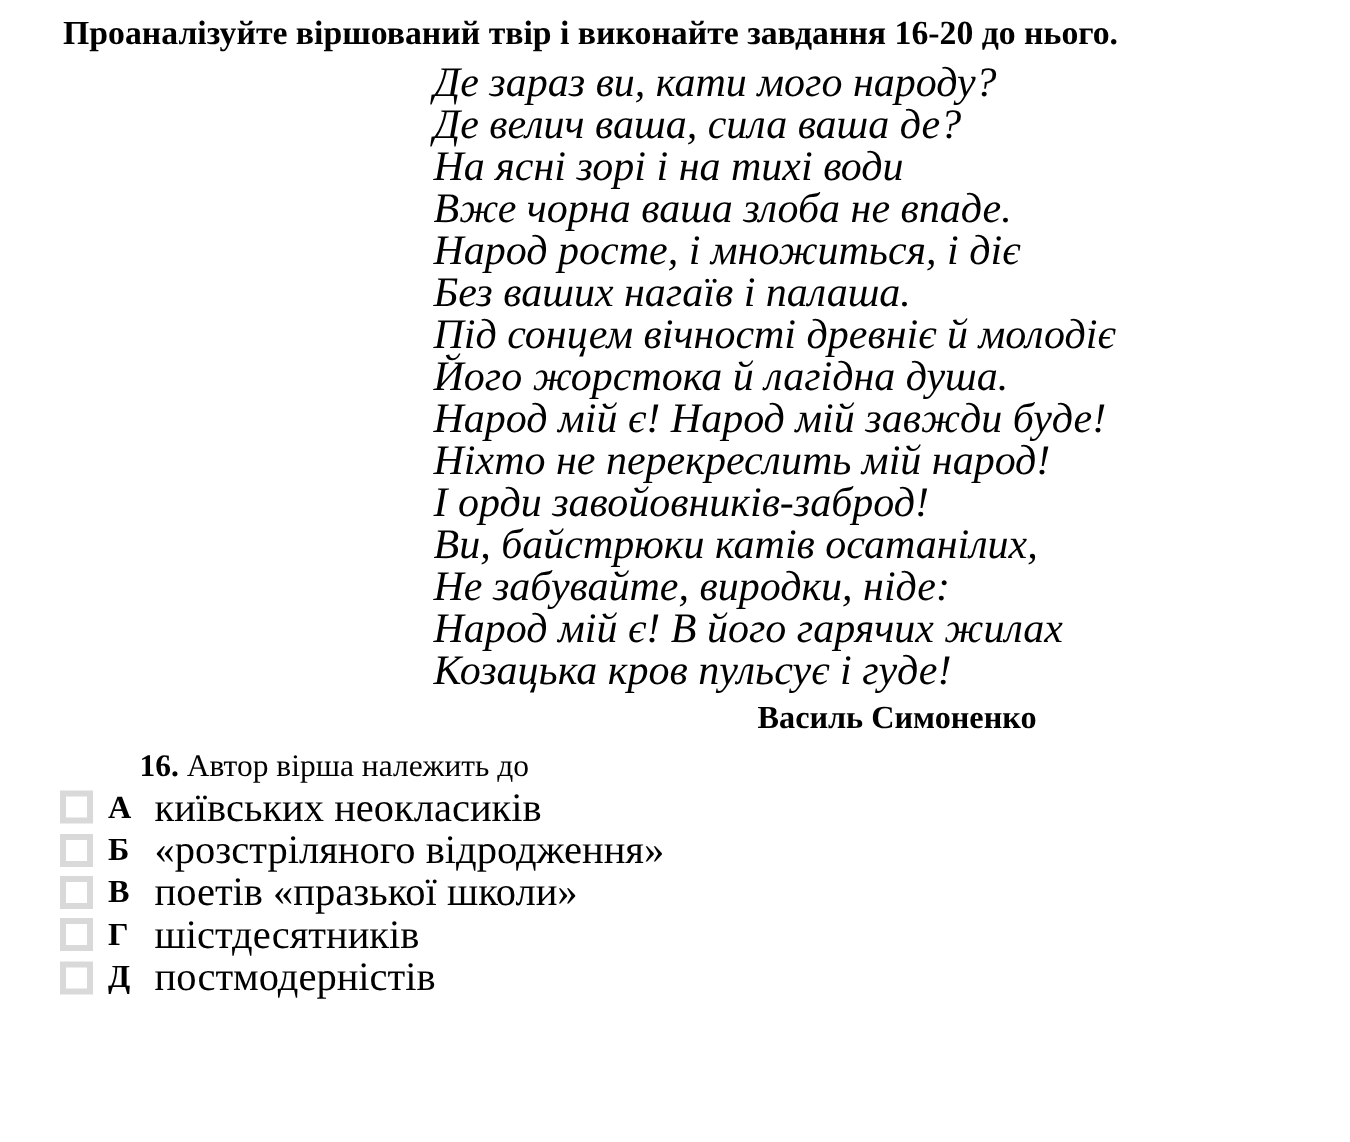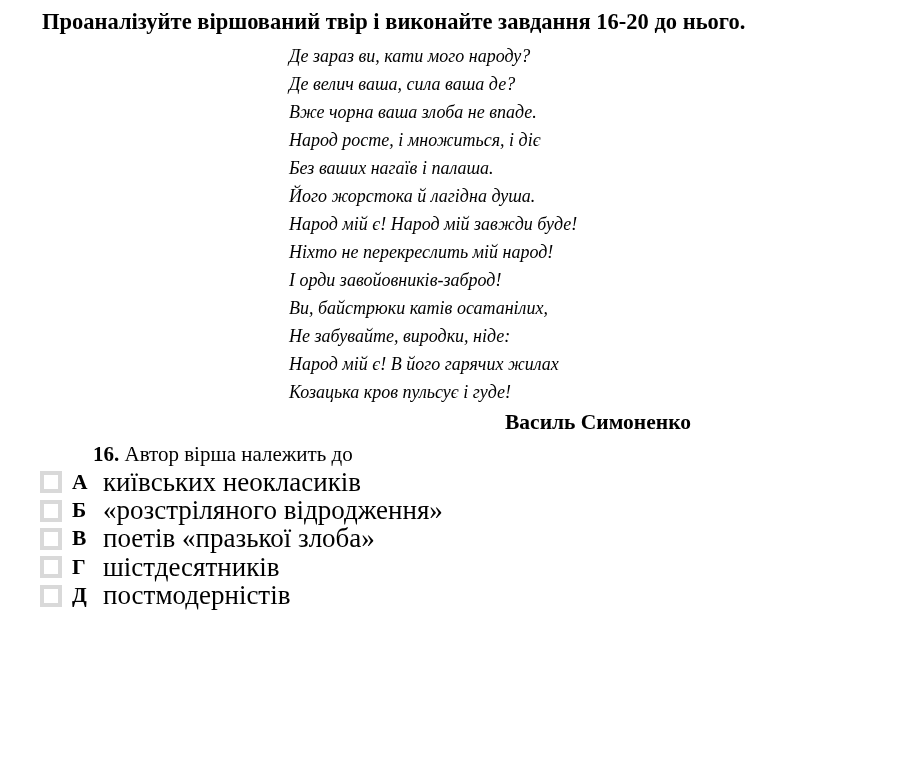--- a/index.html
+++ b/index.html
@@ -18,21 +18,21 @@
   }
   .instruction {
     margin: 8px 0 0 42px;
     font-size: 22.5px;
     font-weight: bold;
     line-height: 28px;
   }
   .poem {
     margin: 6px 0 0 289px;
     font-style: italic;
-    font-size: 18px;
+    font-size: 28px;
     line-height: 28px;
   }
   .stanza p { margin: 0; }
   .stanza + .stanza { }
   .author {
     margin: 2px 0 0 505px;
     font-family: "Liberation Serif", serif;
     font-weight: bold;
     font-size: 21.5px;
     line-height: 28px;
@@ -76,25 +76,27 @@
 <body>
 
 <div class="page">
 
   <h1 class="instruction">Проаналізуйте віршований твір і виконайте завдання 16-20 до нього.</h1>
 
   <div class="poem">
     <div class="stanza">
       <p>Де зараз ви, кати мого народу?</p>
       <p>Де велич ваша, сила ваша де?</p>
+      <p>На ясні зорі і на тихі води</p>
       <p>Вже чорна ваша злоба не впаде.</p>
     </div>
     <div class="stanza">
       <p>Народ росте, і множиться, і діє</p>
       <p>Без ваших нагаїв і палаша.</p>
+      <p>Під сонцем вічності древніє й молодіє</p>
       <p>Його жорстока й лагідна душа.</p>
     </div>
     <div class="stanza">
       <p>Народ мій є! Народ мій завжди буде!</p>
       <p>Ніхто не перекреслить мій народ!</p>
       <p>І орди завойовників-заброд!</p>
     </div>
     <div class="stanza">
       <p>Ви, байстрюки катів осатанілих,</p>
       <p>Не забувайте, виродки, ніде:</p>
@@ -117,21 +119,21 @@
 
     <div class="option-row">
       <span class="checkbox"></span>
       <span class="letter">Б</span>
       <span class="option-text">«розстріляного відродження»</span>
     </div>
 
     <div class="option-row">
       <span class="checkbox"></span>
       <span class="letter">В</span>
-      <span class="option-text">поетів «празької злоба»</span>
+      <span class="option-text">поетів «празької школи»</span>
     </div>
 
     <div class="option-row">
       <span class="checkbox"></span>
       <span class="letter">Г</span>
       <span class="option-text">шістдесятників</span>
     </div>
 
     <div class="option-row">
       <span class="checkbox"></span>

